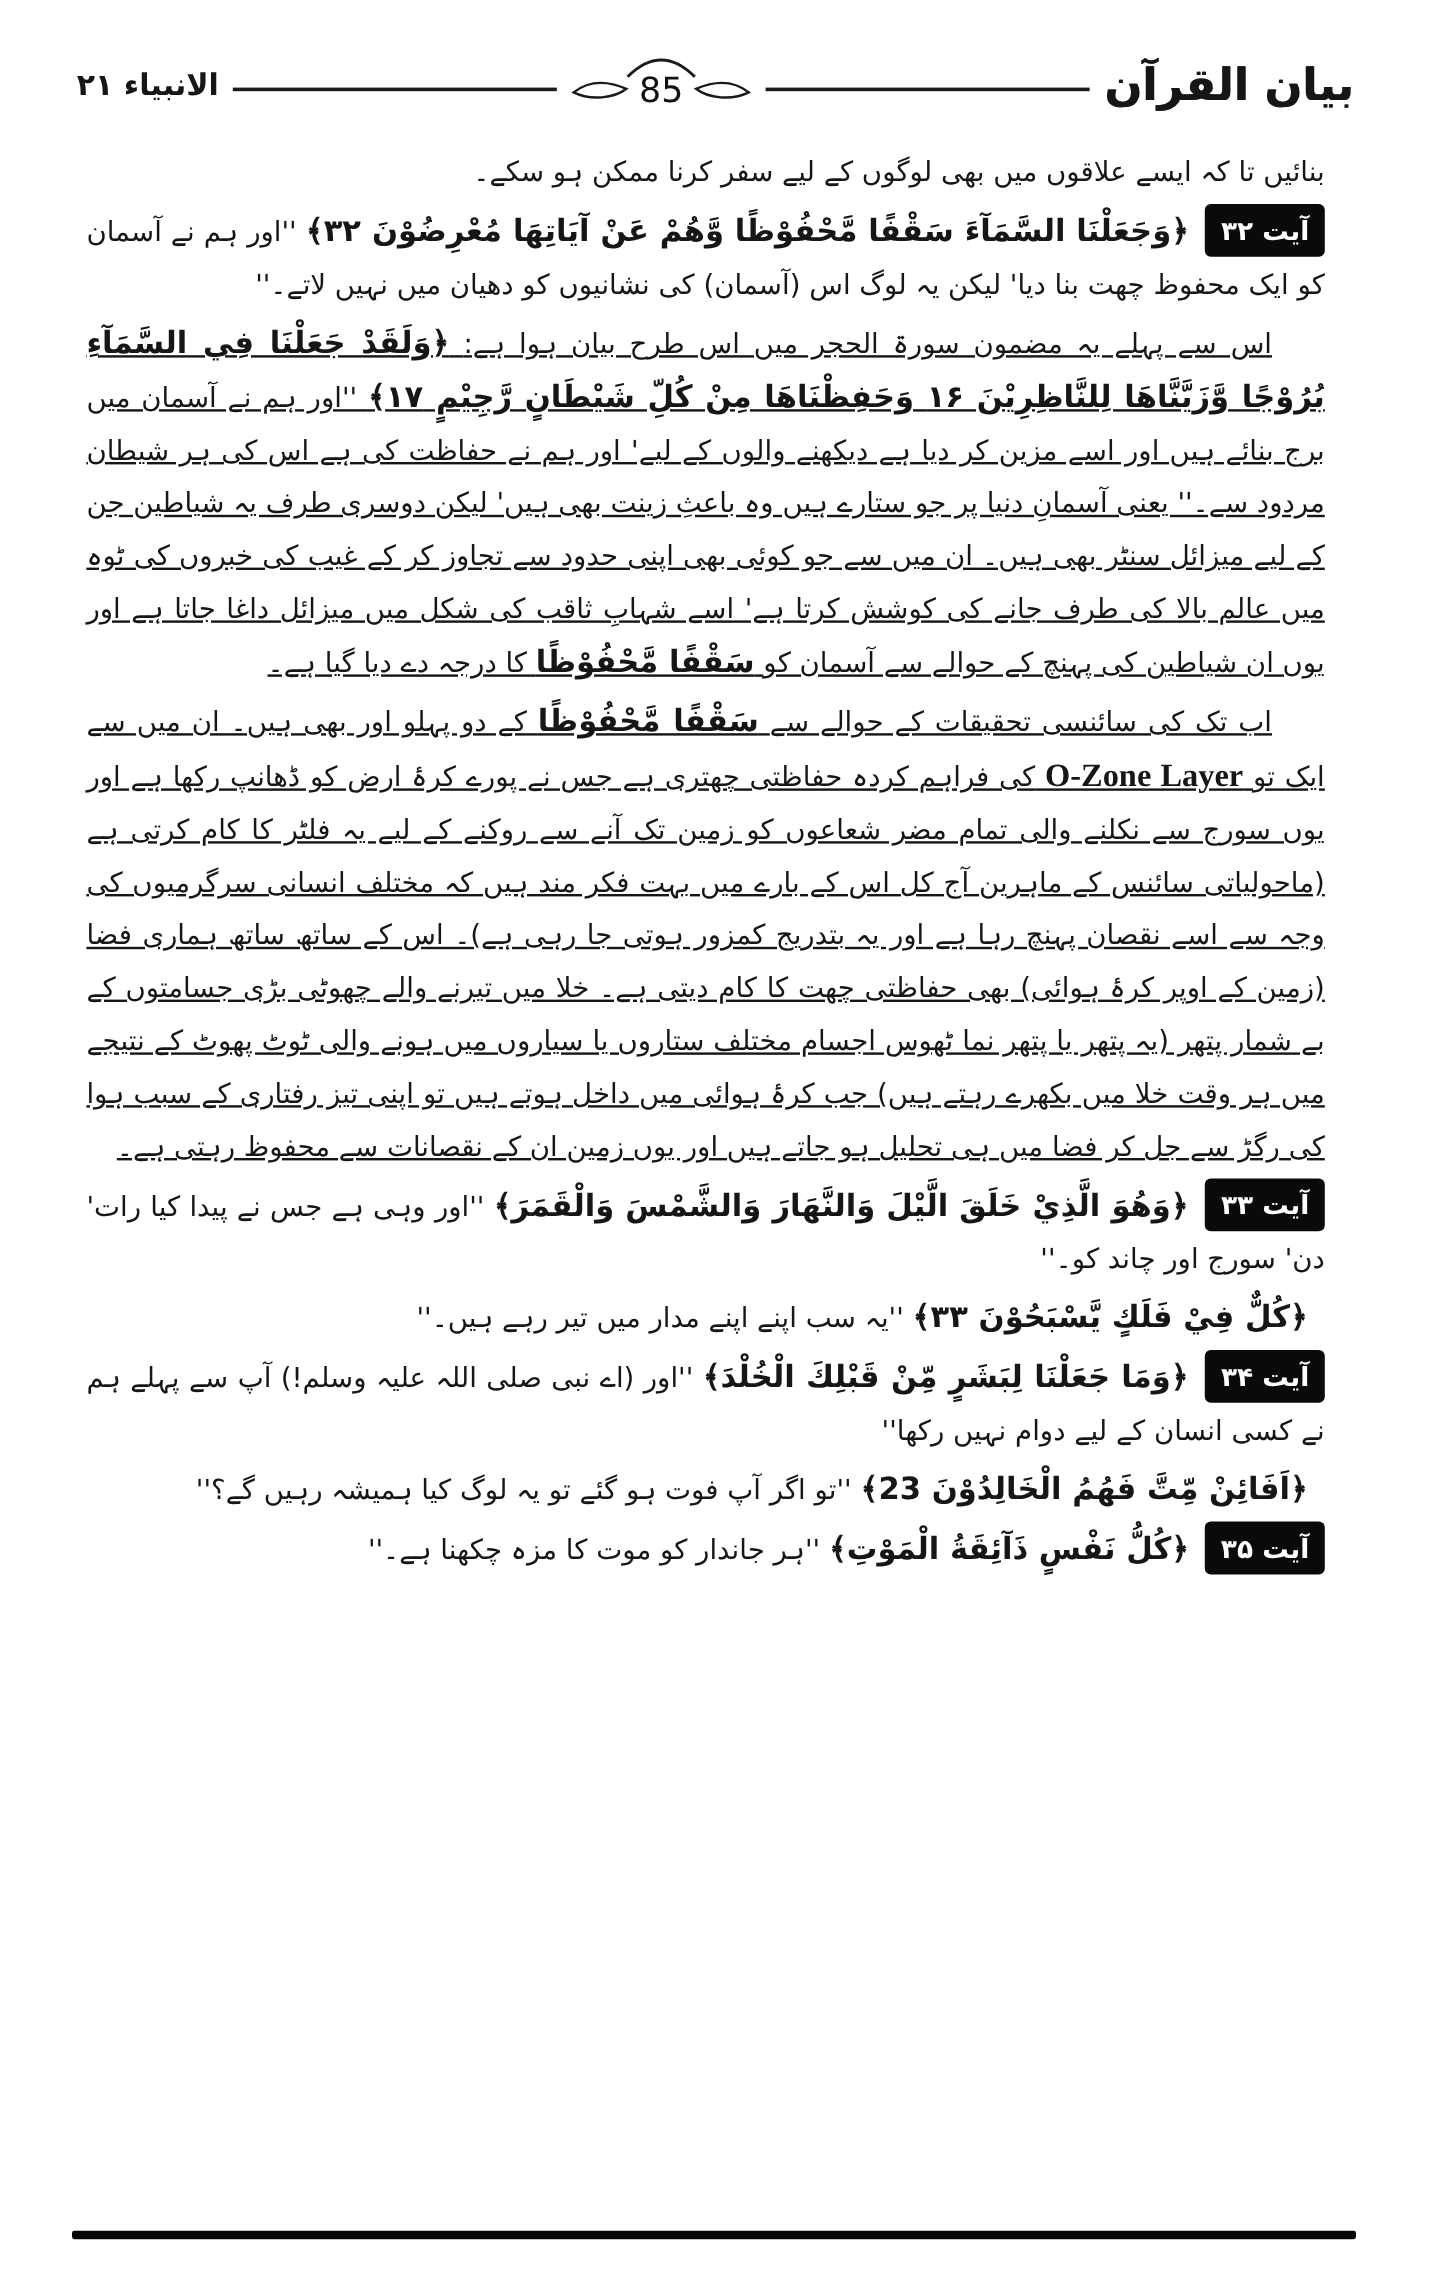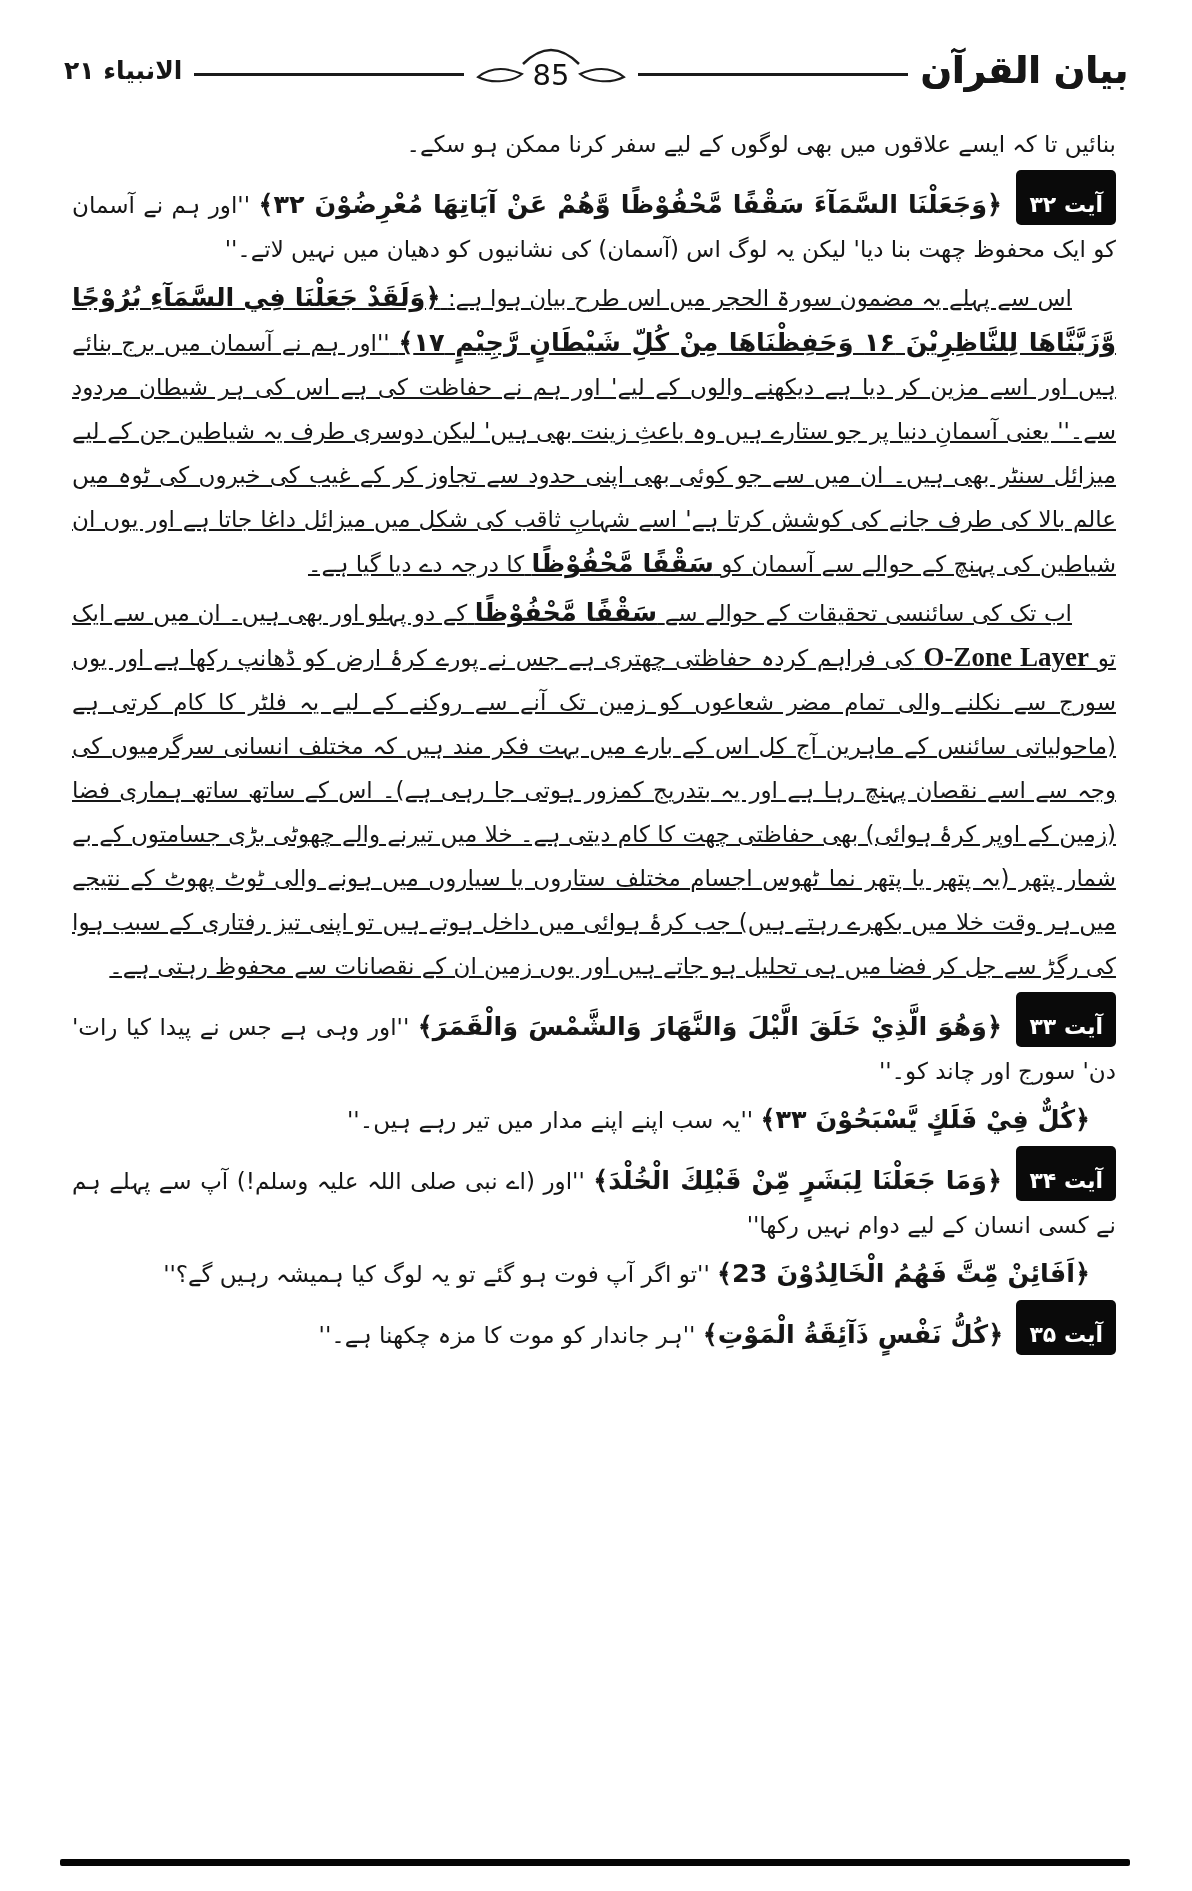--- a/index.html
+++ b/index.html
@@ -56,32 +56,32 @@
   .ornament svg { display: block; }
   
   .page-content {
     direction: rtl;
     text-align: justify;
     padding: 26px 72px 0 72px;
     font-size: 23px;
     line-height: 44px;
   }
   .para {
-    margin: 0 4px 4px 0;
+    margin: 0 16px 4px 0;
   }
   .para.indent { text-indent: 44px; text-decoration: underline; }
   .para.inset  { margin-right: 30px; }
   .marker {
     display: inline-block;
     background: #0a0a0a;
     color: #ffffff;
     font-weight: bold;
     font-size: 22px;
     line-height: 33px;
-    padding: 18px 13px 4px 13px;
+    padding: 7px 13px 4px 13px;
     border-radius: 5px;
     vertical-align: 1px;
     margin-left: 6px;
     text-indent: 0;
   }
   .seg.arabic {
     font-weight: bold;
     font-size: 25.5px;
   }
   .seg.urdu {

